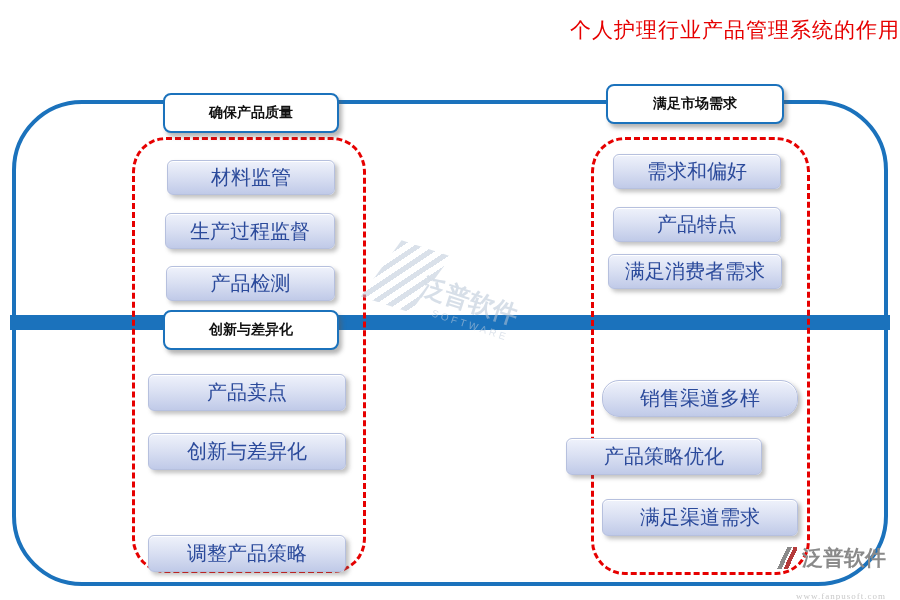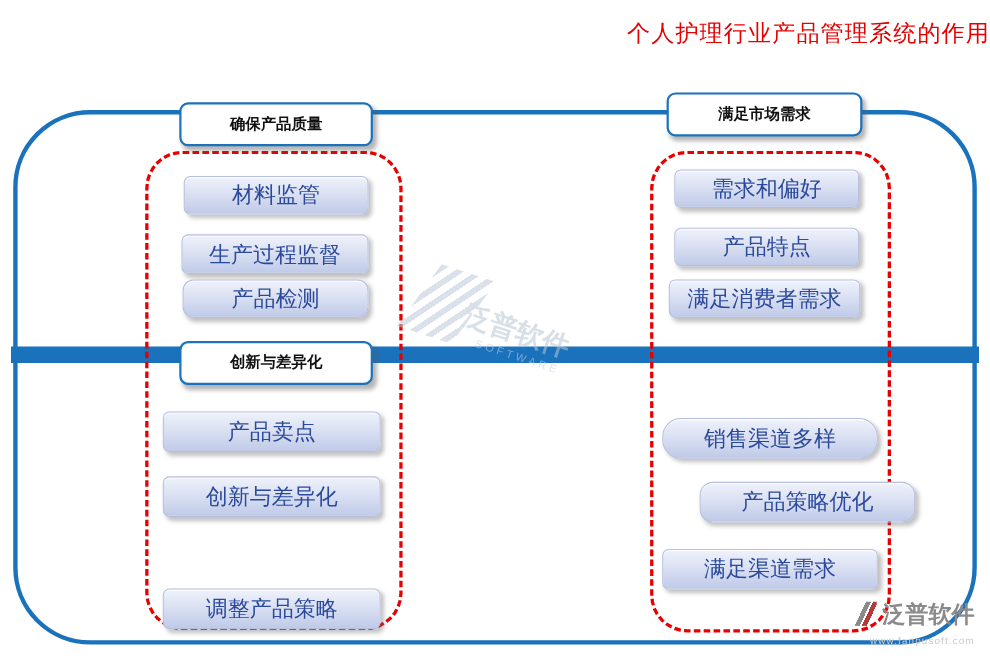--- a/index.html
+++ b/index.html
@@ -41,29 +41,29 @@
     position:absolute; border-radius:6px;
     background:linear-gradient(180deg,#eff2fb 0%,#dbe1f3 45%,#c0cae8 100%);
     border:1px solid #b6c0de;
     box-shadow:3px 3px 4px rgba(100,100,100,0.40), inset 0 1px 0 #ffffff;
     display:flex; align-items:center; justify-content:center;
     font-family:"Liberation Serif","DejaVu Serif",serif;
     font-size:20px; color:#2b4a9b; z-index:6;
   }
   .i-q0 { left:167px; top:160px; width:166px; height:33px; }
   .i-q1 { left:165px; top:213px; width:168px; height:34px; }
-  .i-q2 { left:166px; top:254px; width:167px; height:33px;border-radius:10px; }
+  .i-q2 { left:166px; top:266px; width:167px; height:33px; }
   .i-n0 { left:148px; top:374px; width:196px; height:35px; }
   .i-n1 { left:148px; top:433px; width:196px; height:35px; }
   .i-n2 { left:148px; top:511px; width:196px; height:35px;margin-top:24px; }
   .i-m0 { left:613px; top:154px; width:166px; height:33px; }
   .i-m1 { left:613px; top:207px; width:166px; height:33px; }
   .i-m2 { left:608px; top:254px; width:172px; height:33px; }
   .i-c0 { left:602px; top:380px; width:194px; height:35px;border-radius:17px; }
-  .i-c1 { left:636px; top:438px; width:194px; height:35px;border-radius:12px; }
+  .i-c1 { left:566px; top:438px; width:194px; height:35px; }
   .i-c2 { left:602px; top:499px; width:194px; height:35px; }
   .watermark {
     position:absolute; left:362px; top:250px; width:170px; height:130px;
     opacity:0.55; transform:rotate(18deg); z-index:2; pointer-events:none;
   }
   .wm-mark {
     position:absolute; left:8px; top:8px; width:52px; height:66px;
     background:repeating-linear-gradient(115deg,#bcc9d9 0 6px,transparent 6px 13px);
     transform:skewX(-18deg);
   }
@@ -84,21 +84,21 @@
   .fb-icon {
     display:inline-block; width:22px; height:22px;
     background:
       linear-gradient(115deg,transparent 38%,#8a8a8a 38% 52%,transparent 52%),
       linear-gradient(115deg,transparent 58%,#b43a3a 58% 72%,transparent 72%);
   }
   .fb-text {
     font-family:"Liberation Serif","DejaVu Serif",serif;
     font-size:21px; font-weight:bold; color:#8a8a8a;
   }
-  .fb-site { font-size:9px; color:#c9c9c9; margin-top:5px; letter-spacing:1px; }
+  .fb-site { font-size:9px; color:#c9c9c9; margin-top:19px; letter-spacing:1px;font-family:Liberation Serif, serif; }
 </style>
 </head>
 <body>
 
 <div class="canvas">
 
   <div class="frame"></div>
   <div class="bar"></div>
 
   <div class="watermark">

